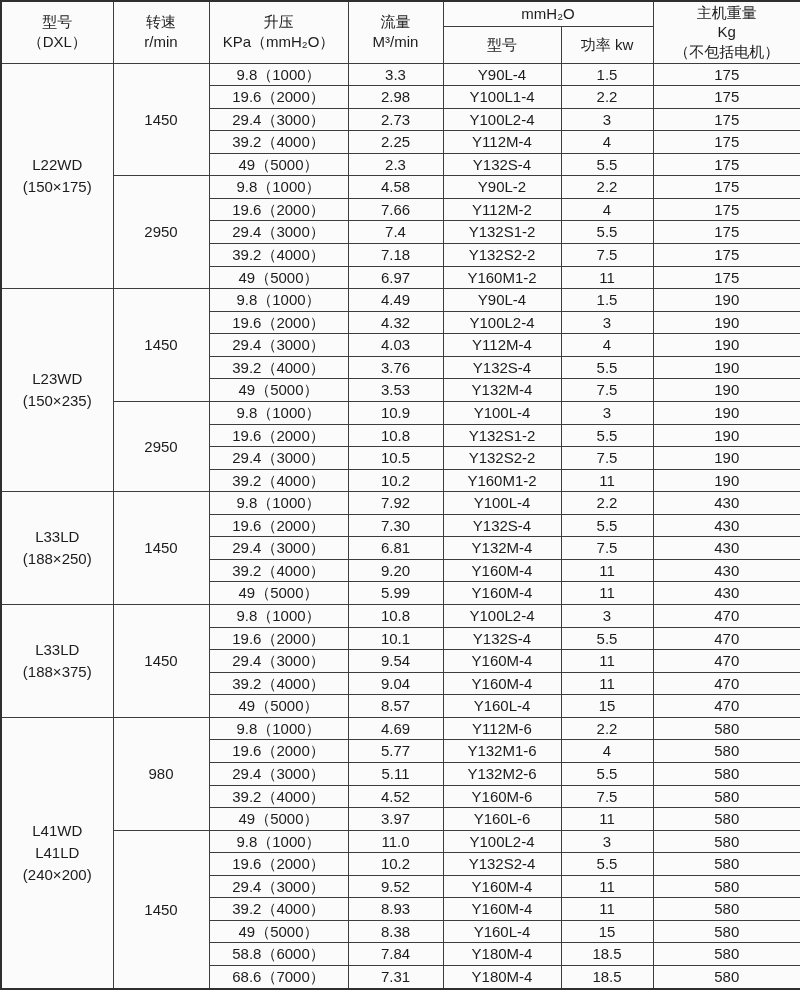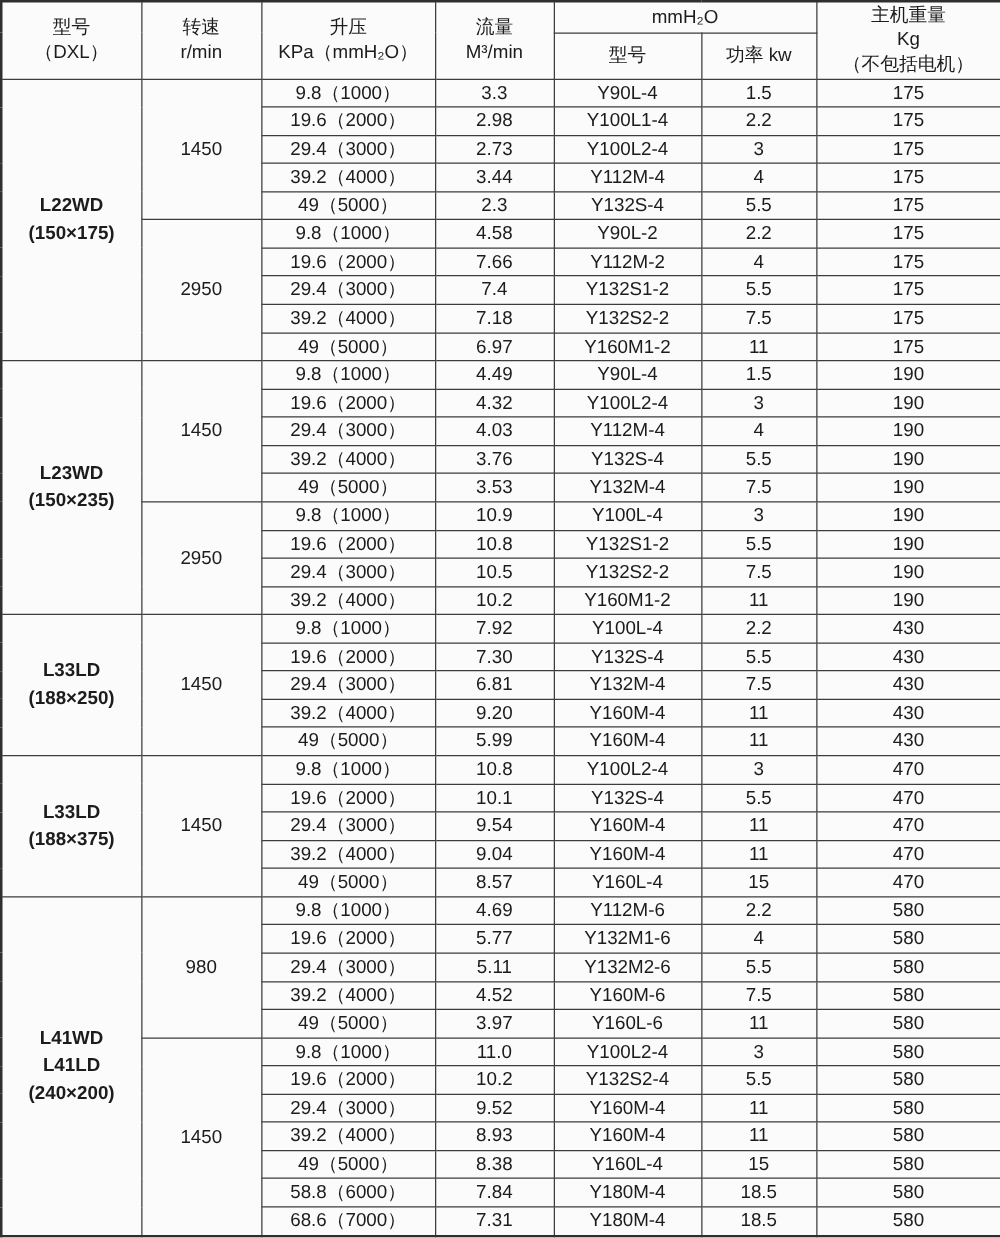--- a/index.html
+++ b/index.html
@@ -30,21 +30,21 @@
     font-size: 15px;
     line-height: 1.3;
     padding: 0;
     overflow: hidden;
     white-space: nowrap;
   }
   thead tr.hdr-top { height: 25px; }
   thead tr.hdr-sub { height: 37px; }
   thead th { background: #fbfbfb; }
   .hdr-lines div { line-height: 1.32; }
-  td.model-cell div { line-height: 1.45; font-weight: bold; }
+  td.model-cell div { line-height: 1.45; }
 </style>
 </head>
 <body>
 
 <table class="spec">
   <colgroup>
     <col style="width:112px">
     <col style="width:96px">
     <col style="width:139px">
     <col style="width:95px">
@@ -104,21 +104,21 @@
       </tr>
       <tr>
         <td>29.4（3000）</td>
         <td>2.73</td>
         <td>Y100L2-4</td>
         <td>3</td>
         <td>175</td>
       </tr>
       <tr>
         <td>39.2（4000）</td>
-        <td>3.44</td>
+        <td>2.25</td>
         <td>Y112M-4</td>
         <td>4</td>
         <td>175</td>
       </tr>
       <tr>
         <td>49（5000）</td>
         <td>2.3</td>
         <td>Y132S-4</td>
         <td>5.5</td>
         <td>175</td>

